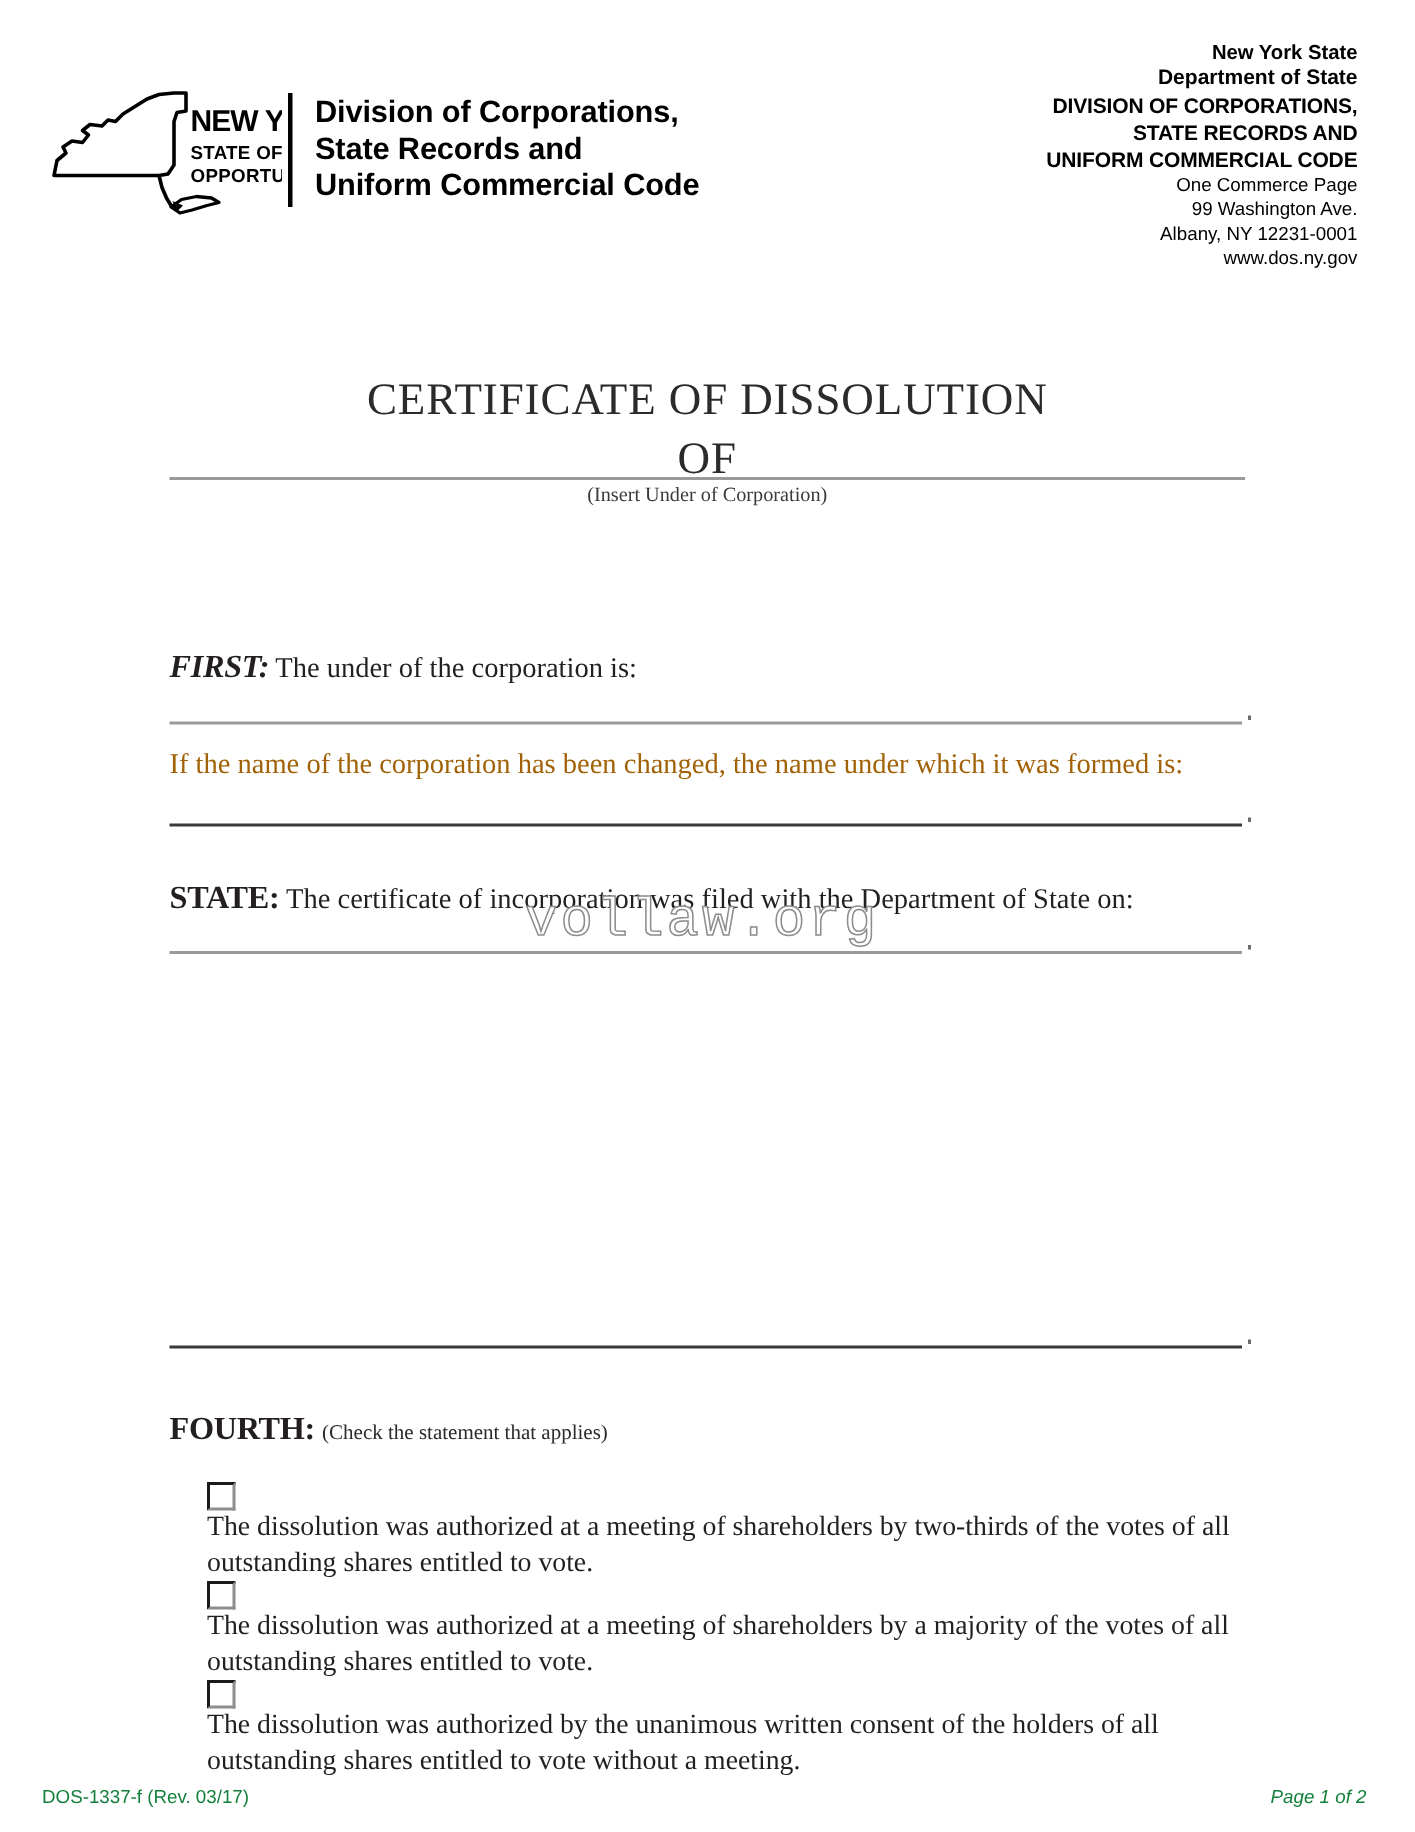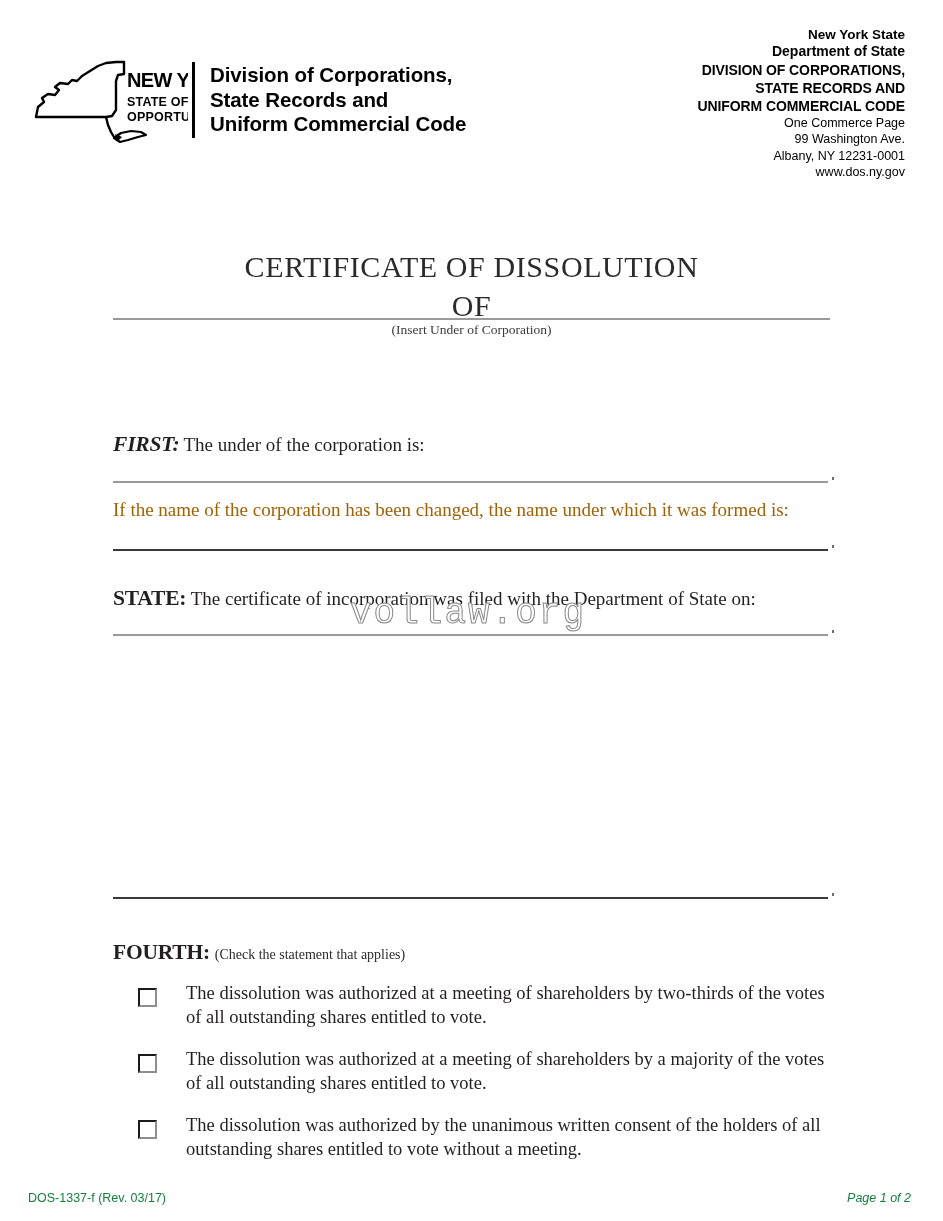--- a/index.html
+++ b/index.html
@@ -145,20 +145,21 @@
     color: #2b2b2b;
   }
 
   
   .check-row {
     position: absolute;
     left: 138px;
     width: 700px;
     display: flex;
     align-items: flex-start;
+    flex-direction: column;
   }
   .checkbox {
     flex: 0 0 19px;
     width: 19px;
     height: 19px;
     margin-top: 6px;
     margin-right: 29px;
     background: #ffffff;
     border-top: 2px solid #1a1a1a;
     border-left: 2px solid #1a1a1a;

